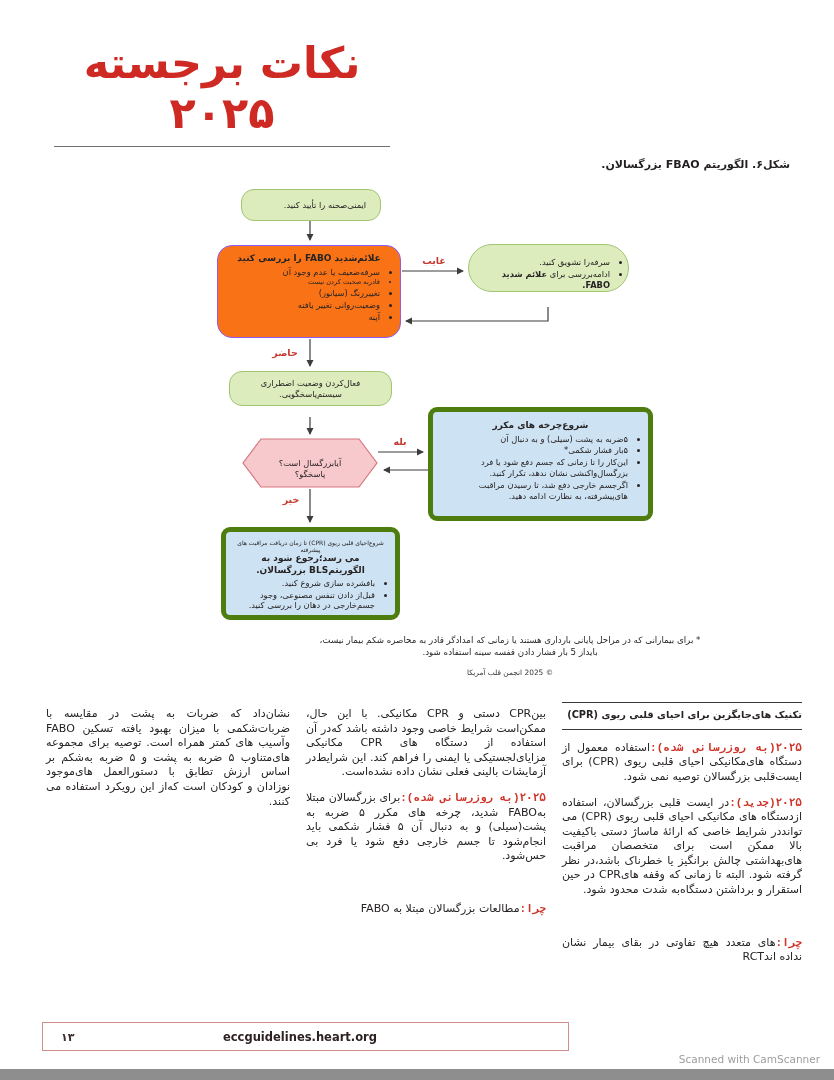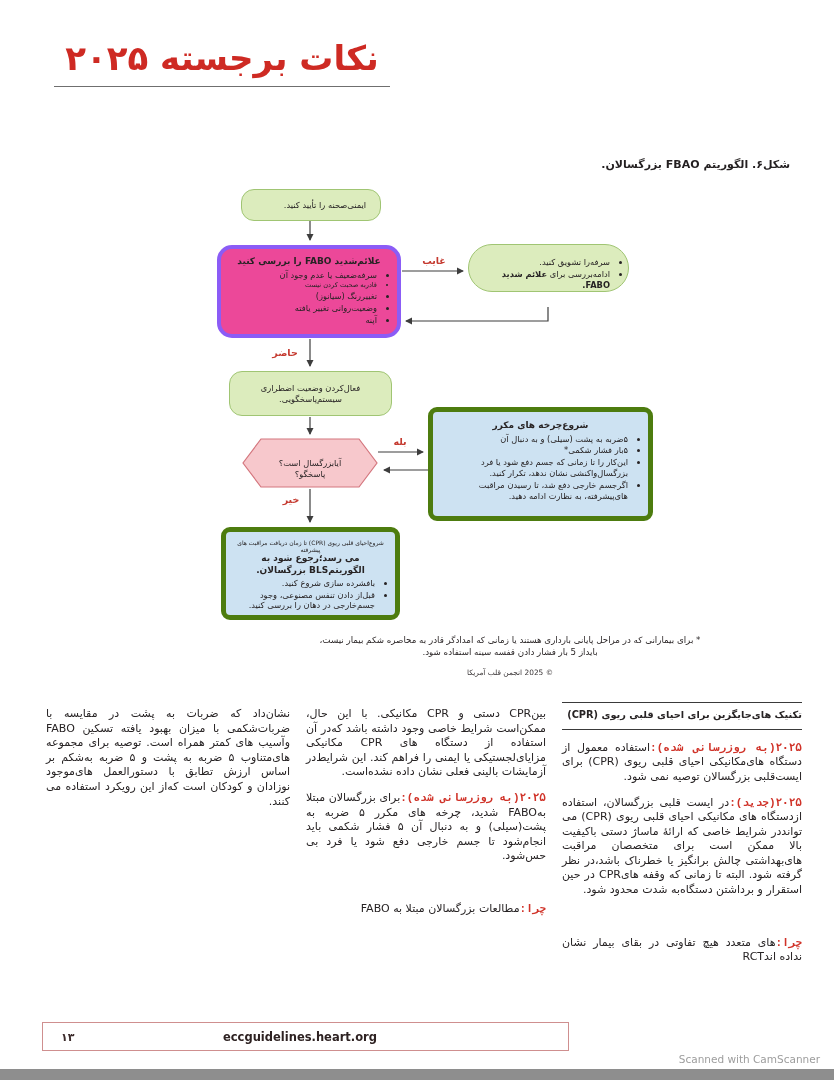--- a/index.html
+++ b/index.html
@@ -4,47 +4,47 @@
 <style>
   html,body{margin:0;padding:0;}
   body{
     width:834px;height:1080px;position:relative;background:#ffffff;
     font-family:"DejaVu Sans",sans-serif;color:#2a2526;overflow:hidden;
   }
 
   
   .doc-title{
     position:absolute;left:54px;top:38px;width:336px;
-    font-size:34px;font-weight:bold;color:#ce2a23;text-align:center;
+    font-size:43px;font-weight:bold;color:#ce2a23;text-align:center;
     direction:rtl;padding-bottom:8px;border-bottom:1.5px solid #6f6f6f;
   }
 
   
   .fig-caption{
     position:absolute;right:44px;top:158px;direction:rtl;
     font-weight:bold;font-size:11px;color:#231f20;
   }
 
   
   .connectors{position:absolute;left:0;top:0;z-index:1;pointer-events:none;}
   .node{
     position:absolute;box-sizing:border-box;direction:rtl;z-index:2;
     font-size:8.3px;line-height:1.3;color:#272324;
   }
   .green{background:#dcecbd;border:1px solid #a0c573;border-radius:13px;padding-left:28px;}
-  .orange{background:#ec4899;border:4px solid #8b5cf6;border-radius:15px;}
+  .orange{background:#f97316;border:1px solid #8b5cf6;border-radius:15px;}
   .blue{background:#cde2f2;border:5px solid #4d7c0f;border-radius:9px;}
   .node .node-title{font-weight:bold;font-size:9px;text-align:center;margin-bottom:2px;}
   .node ul{margin:1px 0 0;padding:0 12px 0 4px;list-style:disc;text-align:right;}
   .node li{margin-bottom:1px;}
   .node li.tiny{font-size:6.6px;}
   .box-a{left:241px;top:189px;width:140px;height:32px;display:flex;align-items:center;justify-content:center;text-align:center;}
   .box-b{left:217px;top:245px;width:184px;height:93px;padding:7px 8px 4px;}
   .box-c{left:468px;top:244px;width:161px;height:48px;padding:11px 6px 4px;border-radius:24px;}
-  .box-d{left:229px;top:371px;width:163px;height:45px;display:flex;align-items:center;justify-content:center;text-align:center;padding:0 10px;}
+  .box-d{left:229px;top:371px;width:163px;height:35px;display:flex;align-items:center;justify-content:center;text-align:center;padding:0 10px;}
   .hex-text{
     position:absolute;left:243px;top:439px;width:134px;height:60px;z-index:2;
     display:flex;flex-direction:column;align-items:center;justify-content:center;
     direction:rtl;font-size:8.3px;line-height:1.35;text-align:center;
   }
   .box-f{left:428px;top:407px;width:225px;height:114px;padding:8px 8px 4px;}
   .box-g{left:221px;top:527px;width:179px;height:93px;padding:7px 8px 4px;}
   .g-small{font-size:6px;text-align:center;line-height:1.2;}
   .g-bold{font-weight:bold;font-size:9px;text-align:center;line-height:1.3;}
   .flow-label{

